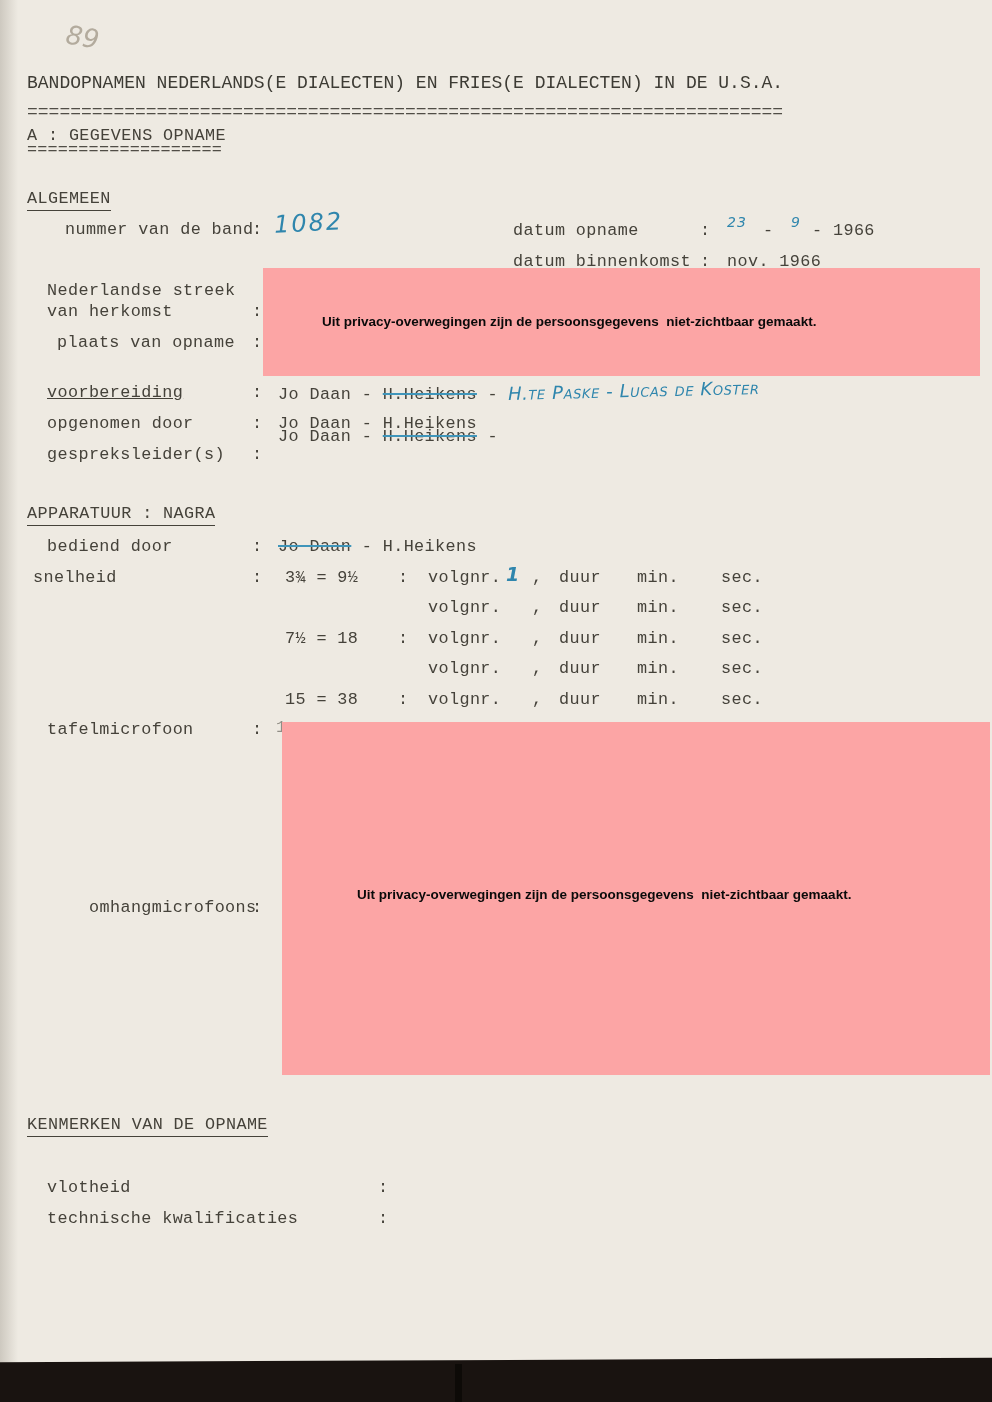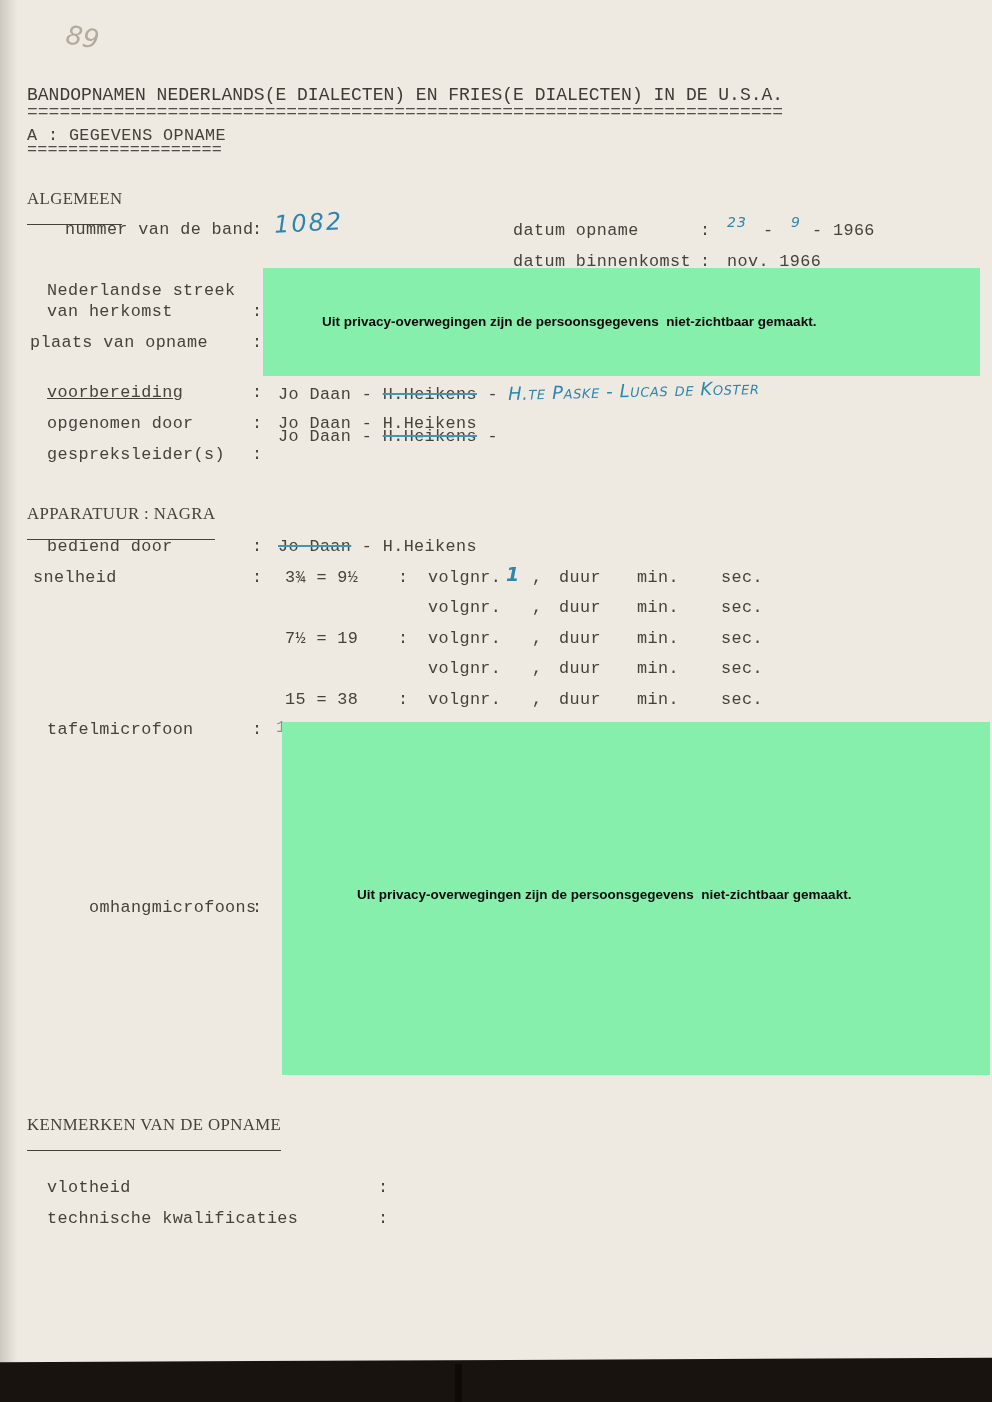--- a/index.html
+++ b/index.html
@@ -19,21 +19,21 @@
     background:linear-gradient(to right,rgba(130,124,112,.30),rgba(130,124,112,0));
   }
   
   .t{
     position:absolute;color:#45423a;font-size:16.8px;line-height:20px;
     letter-spacing:.4px;white-space:pre;
   }
   .t-title{font-size:18px;letter-spacing:0;color:#3d3b34;}
   .t-rule{font-size:18px;letter-spacing:0;color:#504d46;}
   .t-rule-s{font-size:16.8px;letter-spacing:.2px;color:#504d46;}
-  .h-underline{border-bottom:1.6px solid #45423a;padding-bottom:16px;font-family:Liberation Serif, serif;}
+  .h-underline{border-bottom:1.6px solid #45423a;padding-bottom:2px;}
   .strike{
     text-decoration:line-through;
     text-decoration-color:#3f95ba;
     text-decoration-thickness:2px;
   }
   
   .hw{
     position:absolute;color:#2f86ad;
     font-family:"DejaVu Sans","Liberation Sans",sans-serif;
     font-style:italic;white-space:pre;
@@ -48,21 +48,21 @@
   .hw-date{font-size:14px;letter-spacing:1px;}
   .hw-one{font-size:19px;font-weight:bold;}
   
   .pencil{
     position:absolute;color:#b3ab9d;
     font-family:"DejaVu Sans",sans-serif;font-style:italic;
     font-size:26px;transform:rotate(9deg);
   }
   
   .redact{
-    position:absolute;background:#86efac;
+    position:absolute;background:#fca5a5;
   }
   .privacy-text{
     position:absolute;color:#0a0a0a;
     font-family:"Liberation Sans","DejaVu Sans",sans-serif;
     font-weight:bold;font-size:13.5px;white-space:pre;
   }
   .faded{opacity:.55;}
   
   .table-dark{
     position:absolute;left:-10px;top:1360px;width:1012px;height:52px;
@@ -75,21 +75,21 @@
 </style>
 </head>
 <body>
 
 <div class="paper">
 
   <div class="edge-shadow-left"></div>
 
   <span class="pencil" style="left:66px;top:22px;">89</span>
 
-  <span class="t t-title" style="left:27px;top:85px;">BANDOPNAMEN NEDERLANDS(E DIALECTEN) EN FRIES(E DIALECTEN) IN DE U.S.A.</span>
+  <span class="t t-title" style="left:27px;top:73px;">BANDOPNAMEN NEDERLANDS(E DIALECTEN) EN FRIES(E DIALECTEN) IN DE U.S.A.</span>
   <span class="t t-rule" style="left:27px;top:102px;">======================================================================</span>
   <span class="t" style="left:27px;top:126px;">A : GEGEVENS OPNAME</span>
   <span class="t t-rule-s" style="left:27px;top:140px;">===================</span>
 
   <span class="t" style="left:27px;top:189px;"><span class="h-underline">ALGEMEEN</span></span>
 
   <span class="t" style="left:65px;top:220px;">nummer van de band</span>
   <span class="t" style="left:252px;top:220px;">:</span>
   <span class="hw hw-big" style="left:274px;top:209px;">1082</span>
 
@@ -101,21 +101,21 @@
   <span class="t" style="left:812px;top:221px;">- 1966</span>
 
   <span class="t" style="left:513px;top:252px;">datum binnenkomst</span>
   <span class="t" style="left:700px;top:252px;">:</span>
   <span class="t" style="left:727px;top:252px;">nov. 1966</span>
 
   <span class="t" style="left:47px;top:281px;">Nederlandse streek</span>
   <span class="t" style="left:47px;top:302px;">van herkomst</span>
   <span class="t" style="left:252px;top:302px;">:</span>
 
-  <span class="t" style="left:30px;top:333px;">plaats van opname</span>
+  <span class="t" style="left:57px;top:333px;">plaats van opname</span>
   <span class="t" style="left:252px;top:333px;">:</span>
 
   <div class="redact" style="left:263px;top:268px;width:717px;height:108px;">
     <span class="privacy-text" style="left:59px;top:46px;">Uit privacy-overwegingen zijn de persoonsgegevens  niet-zichtbaar gemaakt.</span>
   </div>
 
   <span class="t" style="left:47px;top:383px;text-decoration:underline;">voorbereiding</span>
   <span class="t" style="left:252px;top:383px;">:</span>
   <span class="t" style="left:278px;top:383px;"><span>Jo Daan - </span><span class="strike">H.Heikens</span><span> - </span><span class="hw-inline">H.te Paske - Lucas de Koster</span></span>
 
@@ -144,21 +144,21 @@
   <span class="t" style="left:559px;top:568px;">duur</span>
   <span class="t" style="left:637px;top:568px;">min.</span>
   <span class="t" style="left:721px;top:568px;">sec.</span>
 
   <span class="t" style="left:428px;top:598px;">volgnr.</span>
   <span class="t" style="left:532px;top:598px;">,</span>
   <span class="t" style="left:559px;top:598px;">duur</span>
   <span class="t" style="left:637px;top:598px;">min.</span>
   <span class="t" style="left:721px;top:598px;">sec.</span>
 
-  <span class="t" style="left:285px;top:629px;">7½ = 19</span>
+  <span class="t" style="left:285px;top:629px;">7½ = 18</span>
   <span class="t" style="left:398px;top:629px;">:</span>
   <span class="t" style="left:428px;top:629px;">volgnr.</span>
   <span class="t" style="left:532px;top:629px;">,</span>
   <span class="t" style="left:559px;top:629px;">duur</span>
   <span class="t" style="left:637px;top:629px;">min.</span>
   <span class="t" style="left:721px;top:629px;">sec.</span>
 
   <span class="t" style="left:428px;top:659px;">volgnr.</span>
   <span class="t" style="left:532px;top:659px;">,</span>
   <span class="t" style="left:559px;top:659px;">duur</span>

